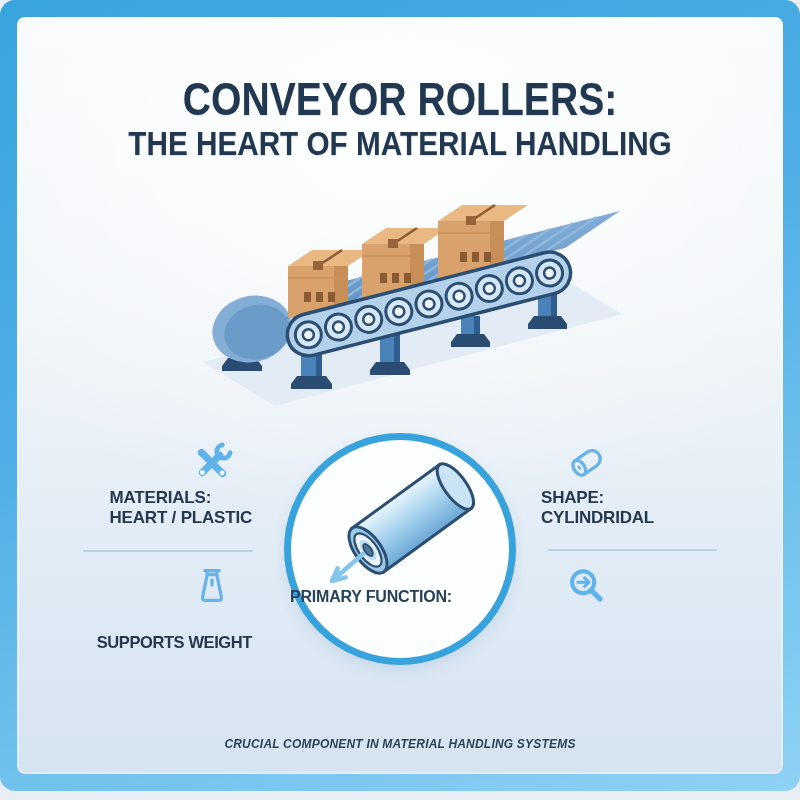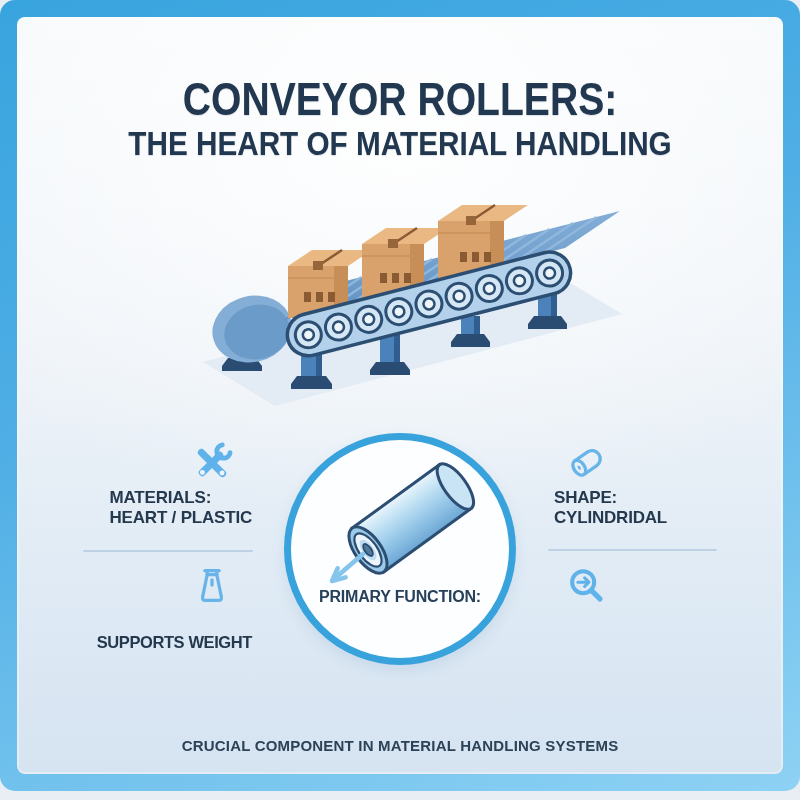--- a/index.html
+++ b/index.html
@@ -22,24 +22,24 @@
            text-shadow:0 1px 1px rgba(30,50,70,.14);white-space:nowrap;}
   .title-2{font-size:33px;font-weight:800;line-height:40px;transform:scaleX(.9);transform-origin:50% 50%;
            text-shadow:0 1px 1px rgba(30,50,70,.14);white-space:nowrap;}
   .feature-label{font-size:17px;font-weight:700;line-height:20px;letter-spacing:-.2px;color:#24384e;white-space:nowrap;}
   .feature-label.small{font-size:16.5px;letter-spacing:-.4px;}
   .divider{height:2px;border-radius:1px;background:#bdd1e4;}
   .circle-ring{
     left:284px;top:433px;width:232px;height:232px;box-sizing:border-box;border-radius:50%;
     border:7px solid #38a2dc;background:#fdfeff;box-shadow:0 6px 14px rgba(70,120,170,.12);
   }
-  .circle-text{left:290px;top:586px;width:220px;text-align:center;font-size:16px;font-weight:800;
+  .circle-text{left:290px;top:586px;width:220px;font-size:16px;font-weight:800;
                line-height:21px;letter-spacing:-.2px;color:#27415a;}
-  .caption{left:0;top:737px;width:800px;text-align:center;font-size:15px;font-weight:700;
-           letter-spacing:.2px;color:#2c4256;}
+  .caption{left:0;top:737px;width:800px;text-align:center;font-size:12px;font-weight:700;
+           letter-spacing:.2px;color:#2c4256;font-style:italic;}
   svg{display:block;}
 </style>
 </head>
 <body>
 
 <div class="canvas">
   <div class="panel"></div>
 
   <div class="abs title-wrap">
     <div class="title-1">CONVEYOR ROLLERS:</div>
@@ -204,21 +204,21 @@
     <div>HEART / PLASTIC</div>
   </div>
 
   <svg class="abs" style="left:560px;top:443px" width="44" height="44" viewBox="0 0 48 48">
     <g transform="translate(21,27) rotate(-35)" stroke="#68b4e9" fill="none" stroke-width="3.6" stroke-linecap="round">
       <path d="M0 -9 H17 A9 9 0 0 1 17 9 H0"></path>
       <ellipse cx="0" cy="0" rx="5.8" ry="9"></ellipse>
       <ellipse cx="0" cy="0" rx="1.5" ry="2.5" fill="#68b4e9" stroke="none"></ellipse>
     </g>
   </svg>
-  <div class="abs feature-label" style="left:554px;top:488px">
+  <div class="abs feature-label" style="left:541px;top:488px">
     <div>SHAPE:</div>
     <div>CYLINDRIDAL</div>
   </div>
 
   <div class="abs divider" style="left:83px;top:550px;width:170px"></div>
   <div class="abs divider" style="left:548px;top:549px;width:169px"></div>
 
   <svg class="abs" style="left:189px;top:564px" width="46" height="46" viewBox="0 0 48 48">
     <g stroke="#68b4e9" fill="none" stroke-width="3.4" stroke-linecap="round" stroke-linejoin="round">
       <path d="M16.5 7 H31.5"></path>

